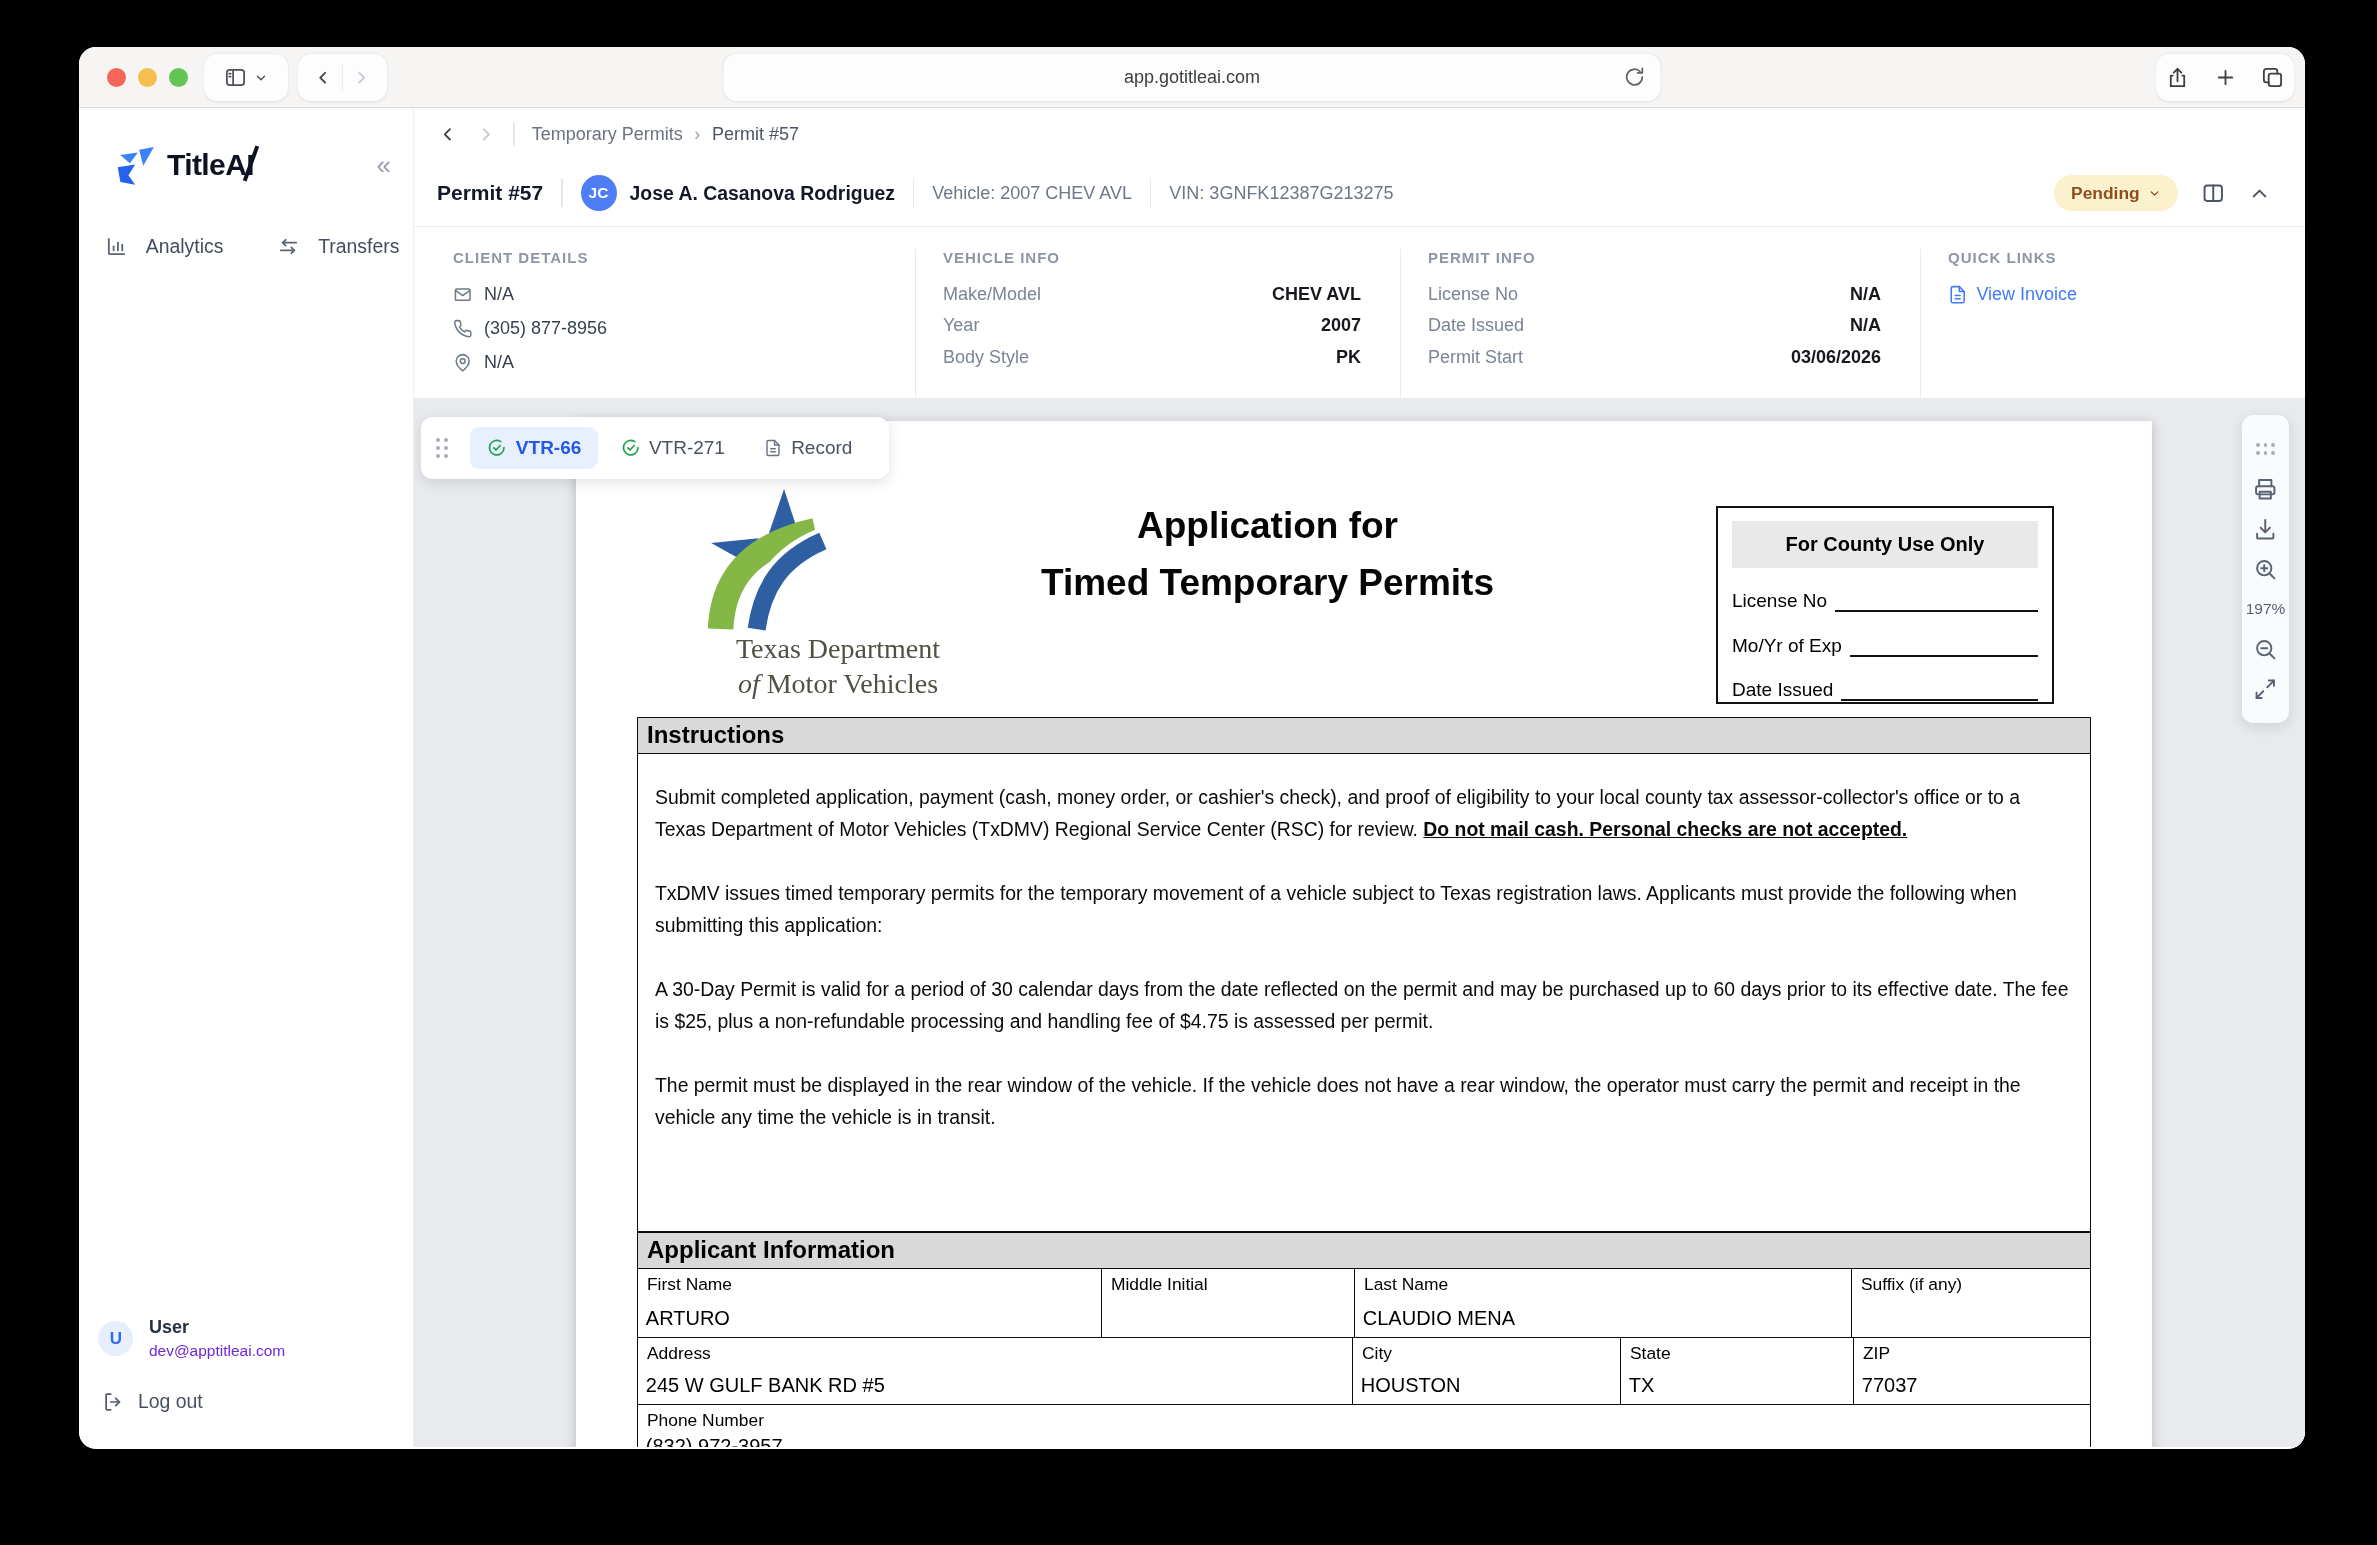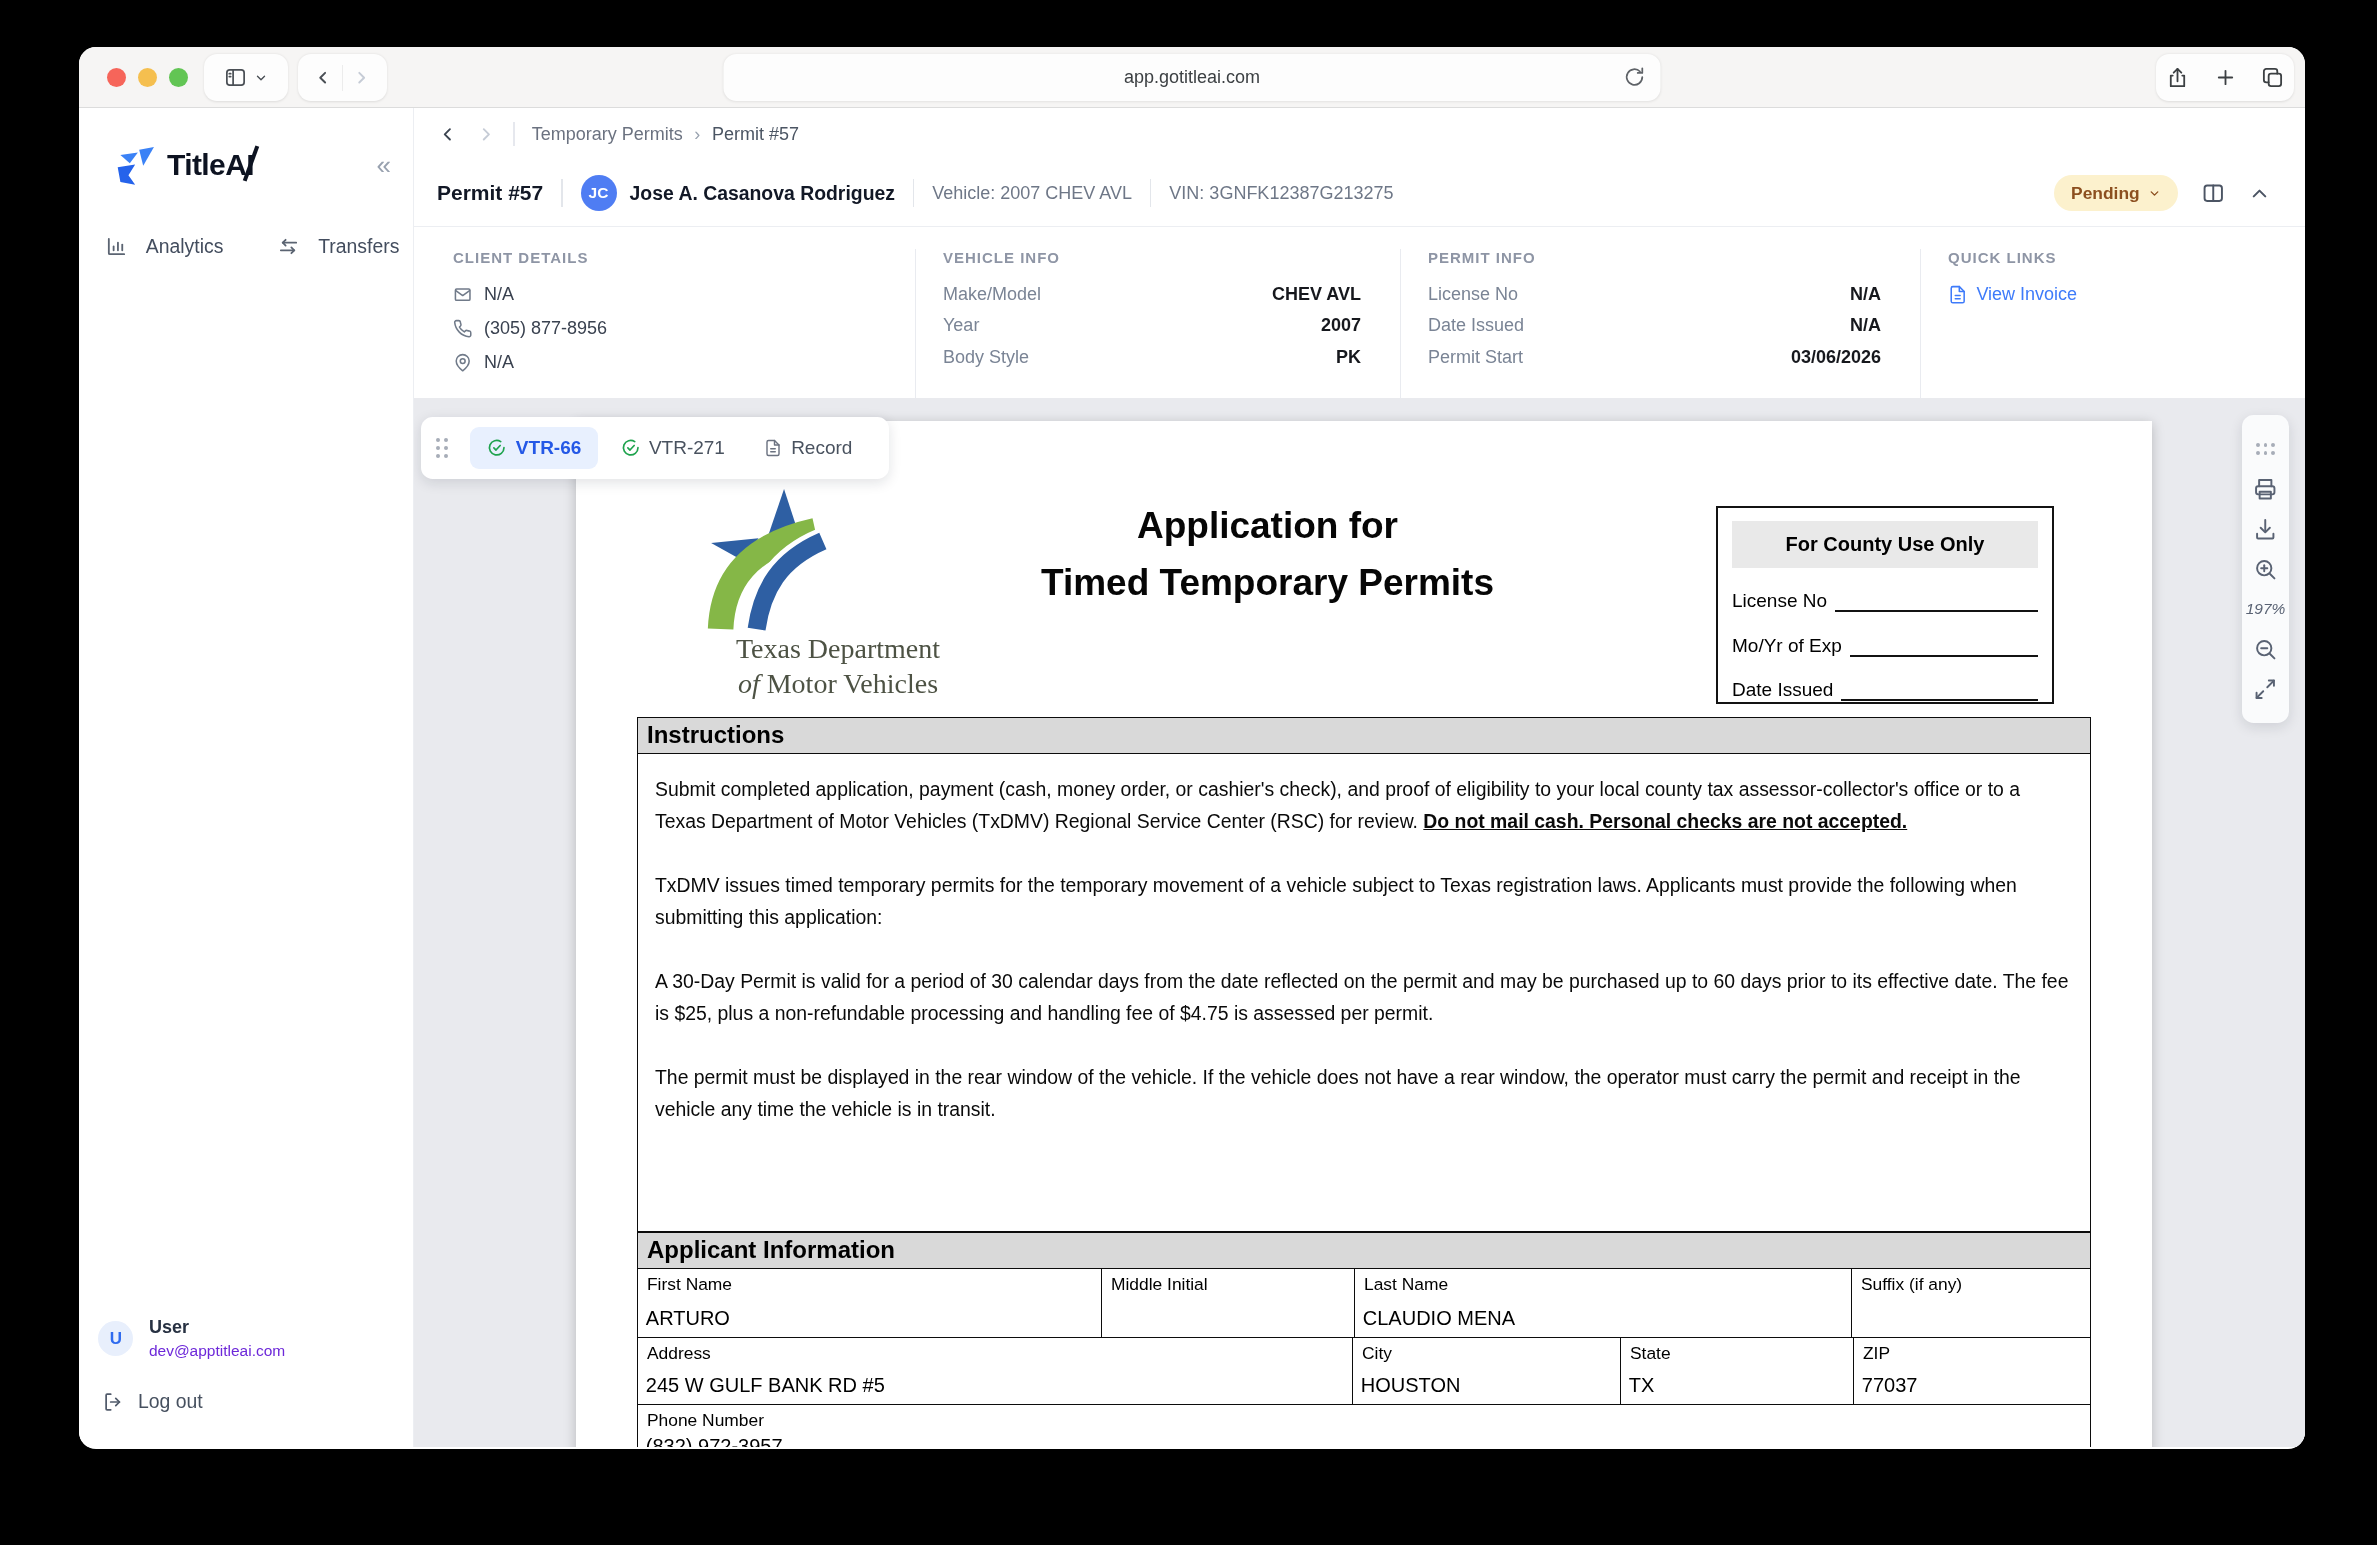--- a/index.html
+++ b/index.html
@@ -101,21 +101,21 @@
   .draghandle { display: grid; grid-template-columns: repeat(2, 3.9px); grid-gap: 4.5px; margin-right: 17px; }
   .draghandle i { width: 3.9px; height: 3.9px; border-radius: 50%; background: #a7adb8; }
   .dtab { display: flex; align-items: center; gap: 9px; padding: 10.3px 17px; border-radius: 9px;
           font-size: 19px; color: #49525f; }
   .dtab.active { background: #e8f0fe; color: #2458e6; font-weight: 700; }
   .dtab .ck { color: #1ea34d; } .dtab .doc { color: #6b7280; }
 
   .toolbar { position: absolute; left: 1828px; top: 17px; width: 47px; background: #fafbfc; border-radius: 11.6px;
              box-shadow: 0 3.9px 13px rgba(15,23,42,.12); display: flex; flex-direction: column;
              align-items: center; padding: 14px 0; z-index: 5; }
-  .tool { height: 40px; width: 47px; display: flex; align-items: center; justify-content: center; color: #596273; font-style: italic; }
+  .tool { height: 40px; width: 47px; display: flex; align-items: center; justify-content: center; color: #596273; }
   .tb-drag { display: grid; grid-template-columns: repeat(3, 3.9px); grid-gap: 3.9px; }
   .tb-drag i { width: 3.9px; height: 3.9px; border-radius: 50%; background: #a7adb8; }
   .zoomlvl { font-size: 15.5px; color: #596273; }
 
   
   .logo-blk { position: absolute; left: 110px; top: 68px; width: 304px; text-align: center; }
   .agency { font-family: "Liberation Serif", serif; font-size: 28px; color: #4d5244; line-height: 35px; }
   .agency .of { font-style: italic; }
   .title-blk { position: absolute; left: 388px; top: 76px; width: 607px; text-align: center;
                font-size: 37px; font-weight: 800; color: #060606; line-height: 57px; }
@@ -125,21 +125,21 @@
                  color: #000; display: flex; align-items: center; justify-content: center; }
   .county-field { margin-top: 22.6px; display: flex; align-items: flex-end; gap: 7.8px; }
   .county-field .lbl { font-size: 19px; color: #000; white-space: nowrap; }
   .county-field .line { flex: 1; border-bottom: 2.6px solid #131313; height: 13px; }
 
   .sect-head { position: absolute; left: 61px; width: 1454px; height: 37px; background: #d9d9d9;
                border: 1.9px solid #0c0c0c; font-size: 24px; font-weight: 800; color: #000;
                padding-left: 9px; display: flex; align-items: center; }
   .ins-head { top: 296px; }
   .ins-body { position: absolute; left: 61px; top: 333px; width: 1454px; height: 478px; background: #fff;
-              border: 1.9px solid #0c0c0c; border-top: 0; padding: 19px 17px; font-size: 19.4px;
+              border: 1.9px solid #0c0c0c; border-top: 0; padding: 27px 17px; font-size: 19.4px;
               line-height: 32px; color: #0a0a0a; }
   .ins-body p + p, .ins-body .blist + p { margin-top: 32px; }
   .bu { font-weight: 700; text-decoration: underline; }
   .blist .b-item { position: relative; padding-left: 98px; }
   .blist .b-item::before { content: "•"; position: absolute; left: 58px; font-size: 22px; }
   .app-head { top: 811px; }
   .ftable { position: absolute; left: 61px; top: 848px; width: 1454px; border: 1.9px solid #0c0c0c;
             border-top: 0; background: #fff; }
   .frow { display: flex; }
   .frow + .frow { border-top: 1.9px solid #0c0c0c; }

